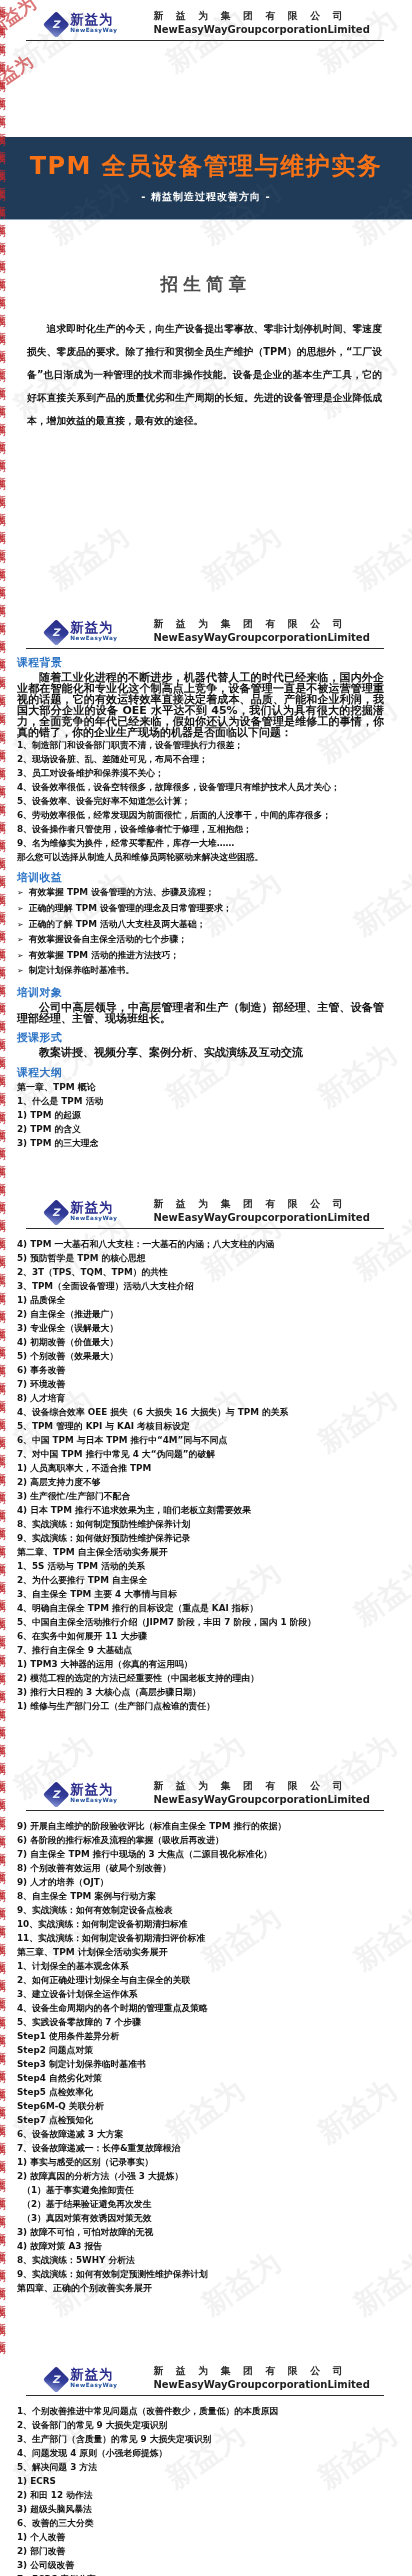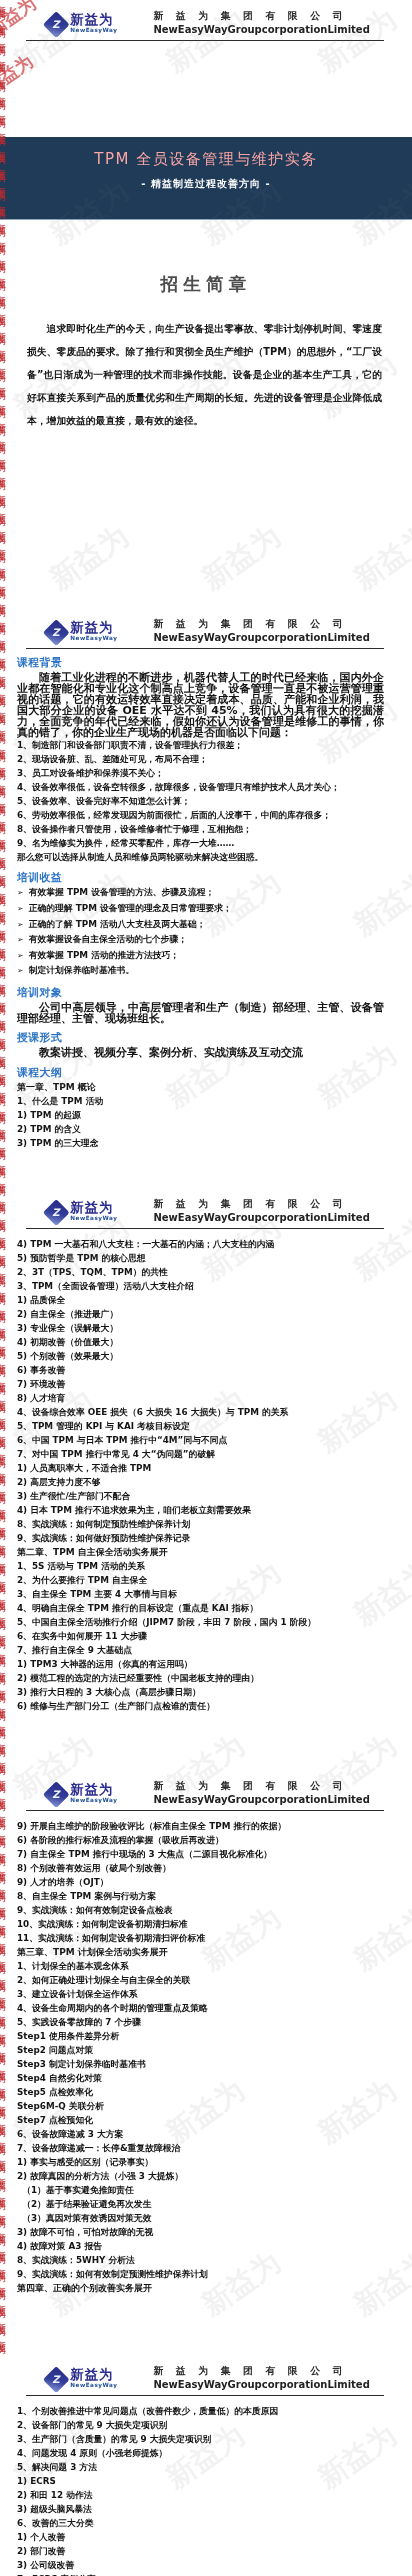--- a/index.html
+++ b/index.html
@@ -32,21 +32,21 @@
   .logo-z { transform:rotate(-45deg) skewX(-12deg); color:#eef2fb; font-weight:800; font-size:10.3px; }
   .logo-cn { font-size:13.4px; font-weight:800; color:#2d2f8e; letter-spacing:1px; line-height:13.4px; }
   .logo-en { font-size:5.7px; font-weight:700; color:#1f4e9c; letter-spacing:0.5px; margin-top:1px; }
   .co { margin-left:36px; text-align:left; }
   .co-cn { font-size:9.8px; font-weight:800; color:#2b2b2b; letter-spacing:4.6px; }
   .co-en { font-size:10px; font-weight:700; color:#222; margin-top:1px; letter-spacing:0; }
 
   
   .banner { margin-top:96px; height:83px; background:#1f3b58; border-bottom:1.5px solid #8fa8bf;
             text-align:center; padding-top:13.4px; }
-  .banner-title { color:#fca5a5; font-size:15px; font-weight:400; letter-spacing:1.5px; }
+  .banner-title { color:#f97316; font-size:24px; font-weight:700; letter-spacing:1.5px; }
   .banner-sub { color:#fff; font-size:10px; font-weight:800; margin-top:8.2px; letter-spacing:1px; }
   .admissions { margin-top:52px; text-align:center; font-size:17.5px; font-weight:800;
                 color:#4c4c4c; letter-spacing:5.2px; }
   .intro { margin:21.6px 30px 0 27px; font-size:9.8px; font-weight:700; line-height:23px;
            text-indent:2em; color:#151515; text-align:justify; }
 
   
   .content { margin:0 28px 0 17px; }
   h2.blue { color:#2e75c6; font-size:10.8px; font-weight:800; margin-top:7.2px; letter-spacing:0.5px; }
   .para { font-size:11px; font-weight:600; line-height:11px; text-indent:2em;
@@ -210,21 +210,21 @@
           <div class="line k-item">1、5S 活动与 TPM 活动的关系</div>
           <div class="line k-item">2、为什么要推行 TPM 自主保全</div>
           <div class="line k-item">3、自主保全 TPM 主要 4 大事情与目标</div>
           <div class="line k-item">4、明确自主保全 TPM 推行的目标设定（重点是 KAI 指标）</div>
           <div class="line k-item">5、中国自主保全活动推行介绍（JIPM7 阶段，丰田 7 阶段，国内 1 阶段）</div>
           <div class="line k-item">6、在实务中如何展开 11 大步骤</div>
           <div class="line k-item">7、推行自主保全 9 大基础点</div>
           <div class="line k-item">1)  TPM3 大神器的运用（你真的有运用吗）</div>
           <div class="line k-item">2)  模范工程的选定的方法已经重要性（中国老板支持的理由）</div>
           <div class="line k-item">3)  推行大日程的 3 大核心点（高层步骤日期）</div>
-          <div class="line k-item">6)  维修与生产部门分工（生产部门点检谁的责任）</div>
+          <div class="line k-item">1)  维修与生产部门分工（生产部门点检谁的责任）</div>
         </div>
     </div>
   </section>
 
   <section class="page p4">
     <div>
   <div class="hdr">
     <div class="logo">
       <div class="logo-diamond">
         <span class="logo-z">Z</span>

